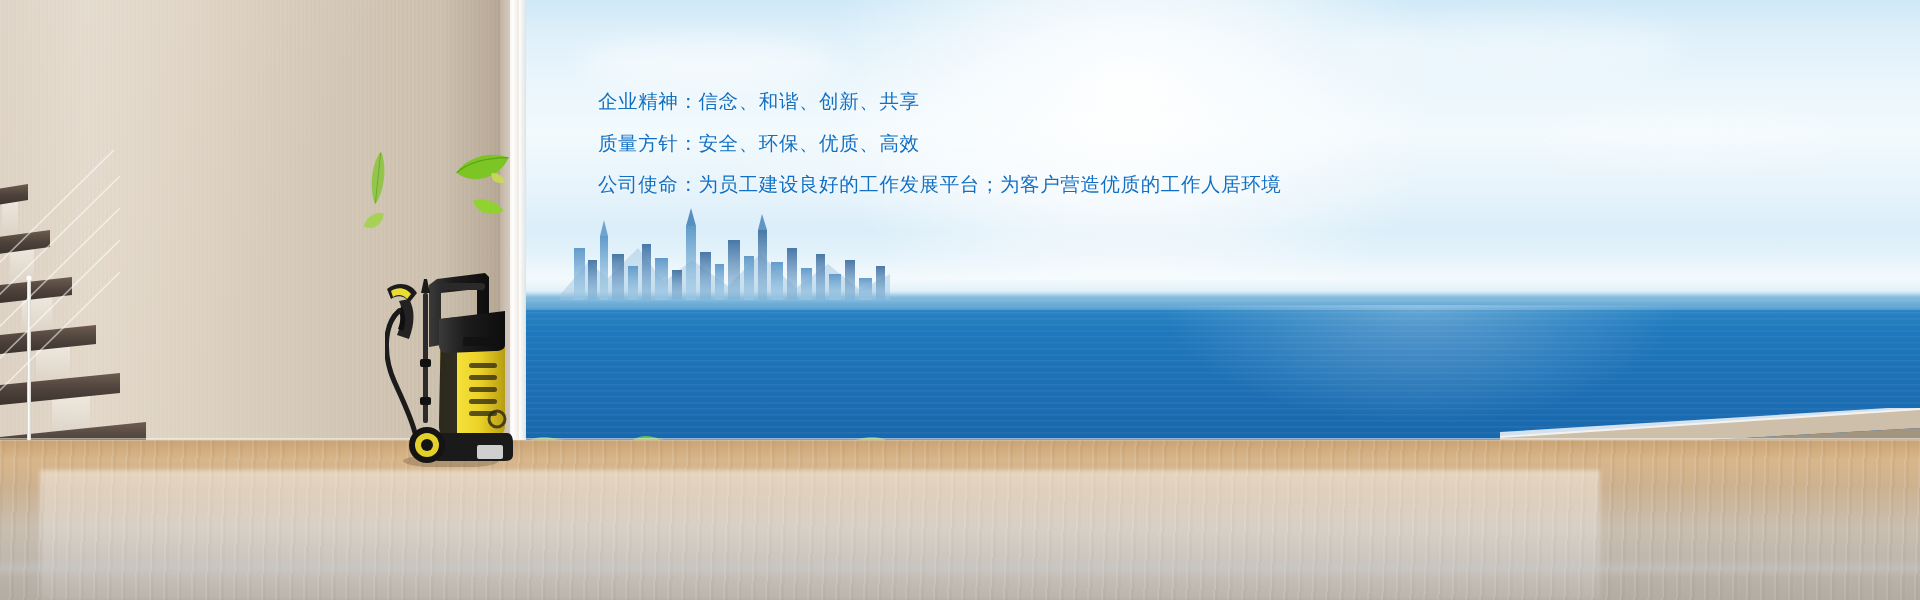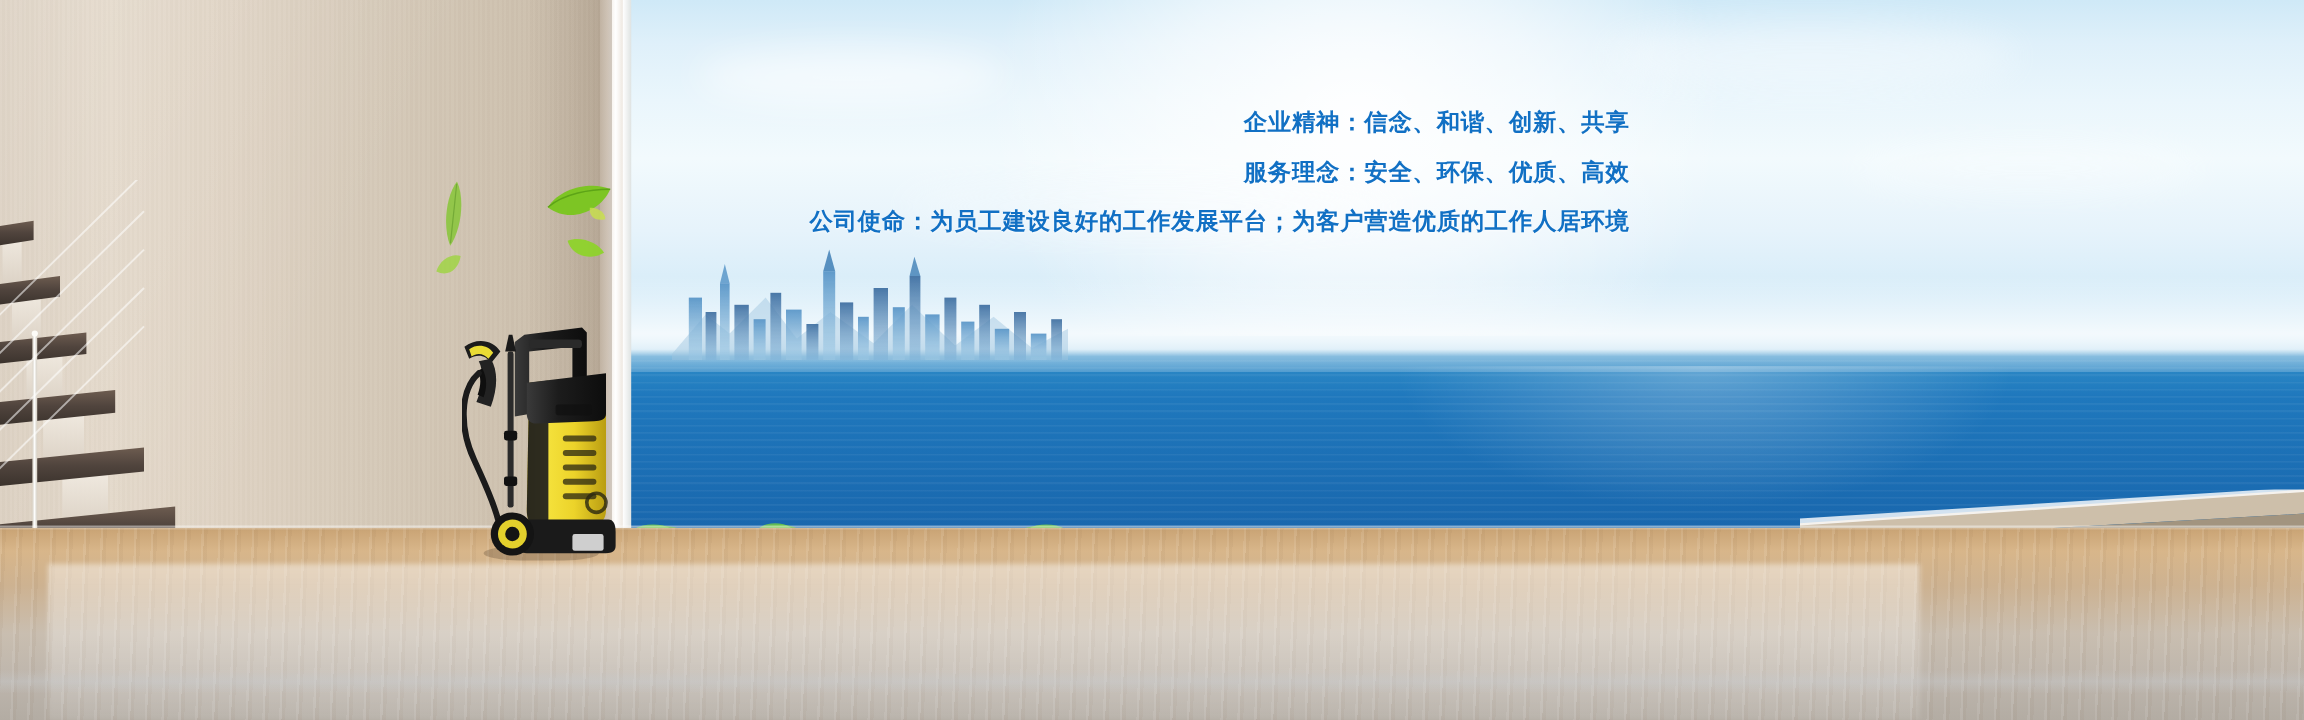--- a/index.html
+++ b/index.html
@@ -156,28 +156,27 @@
 
   
   .slogans{
     position:absolute;
     left:598px; top:92px;
     width:760px;
   }
   .slogan-line{
     font-family:"DejaVu Sans","Liberation Sans",sans-serif;
     font-size:19.5px;
-    font-weight:bold;
+    font-weight:normal;
     color:#1170c4;
     letter-spacing:.6px;
     line-height:1;
     margin-bottom:22px;
     white-space:nowrap;
     text-shadow:0 1px 2px rgba(255,255,255,.75);
-    text-align:right;
   }
   .slogan-line:last-child{margin-bottom:13px;}
 </style>
 </head>
 <body>
 
 <div class="banner">
 
   <div class="scene">
 
@@ -258,21 +257,21 @@
         <ellipse cx="242" cy="40" rx="20" ry="12"></ellipse>
         <ellipse cx="352" cy="38" rx="22" ry="13"></ellipse>
         <ellipse cx="1298" cy="40" rx="22" ry="13"></ellipse>
       </g>
     </svg>
 
   </div>
 
   <div class="slogans">
     <div class="slogan-line">企业精神：信念、和谐、创新、共享</div>
-    <div class="slogan-line">服务理念：安全、环保、优质、高效</div>
+    <div class="slogan-line">质量方针：安全、环保、优质、高效</div>
     <div class="slogan-line">公司使命：为员工建设良好的工作发展平台；为客户营造优质的工作人居环境</div>
   </div>
 
   <div class="frame-left"></div>
   <div class="frame-inner-left"></div>
   <div class="baseboard-top"></div>
   <div class="baseboard2"></div>
 
   <svg style="position:absolute;right:0;bottom:122px;width:420px;height:70px;" viewBox="0 0 420 70" preserveAspectRatio="none">
     <polygon points="0,28 420,0 420,20 0,44" fill="#cdbfaa"></polygon>

